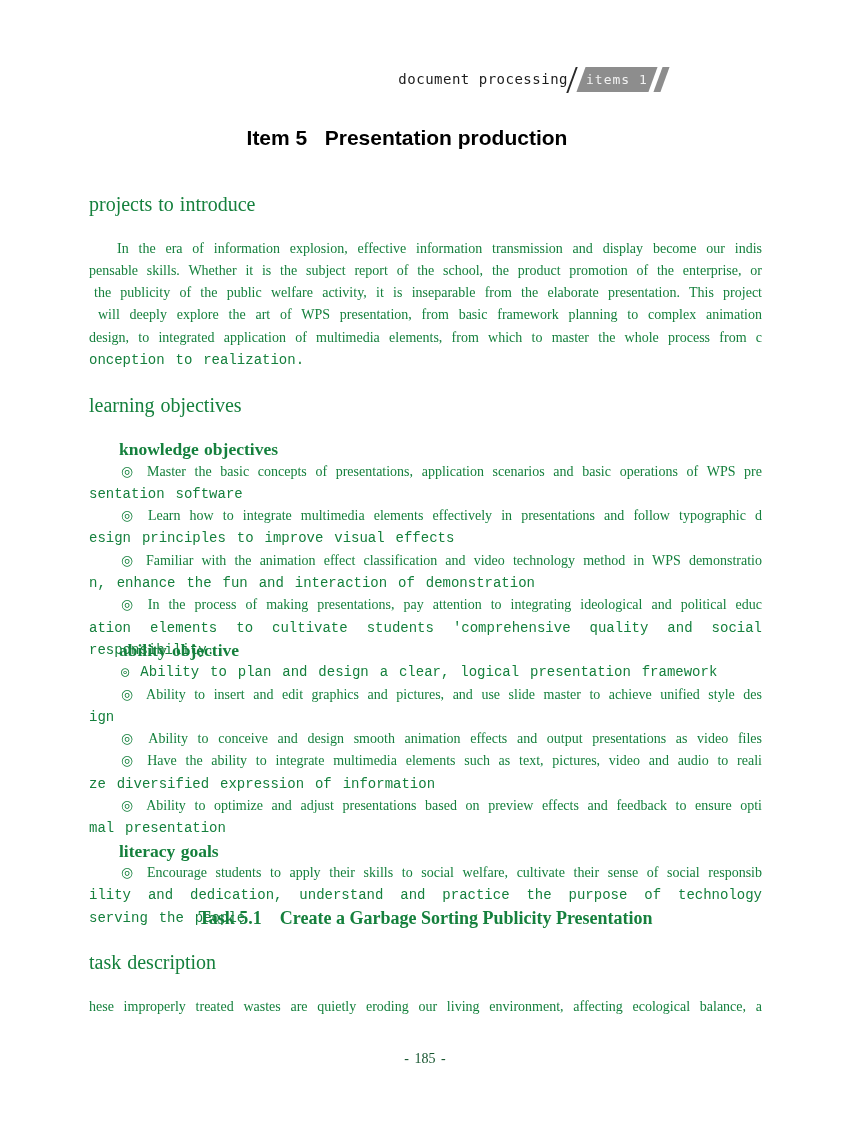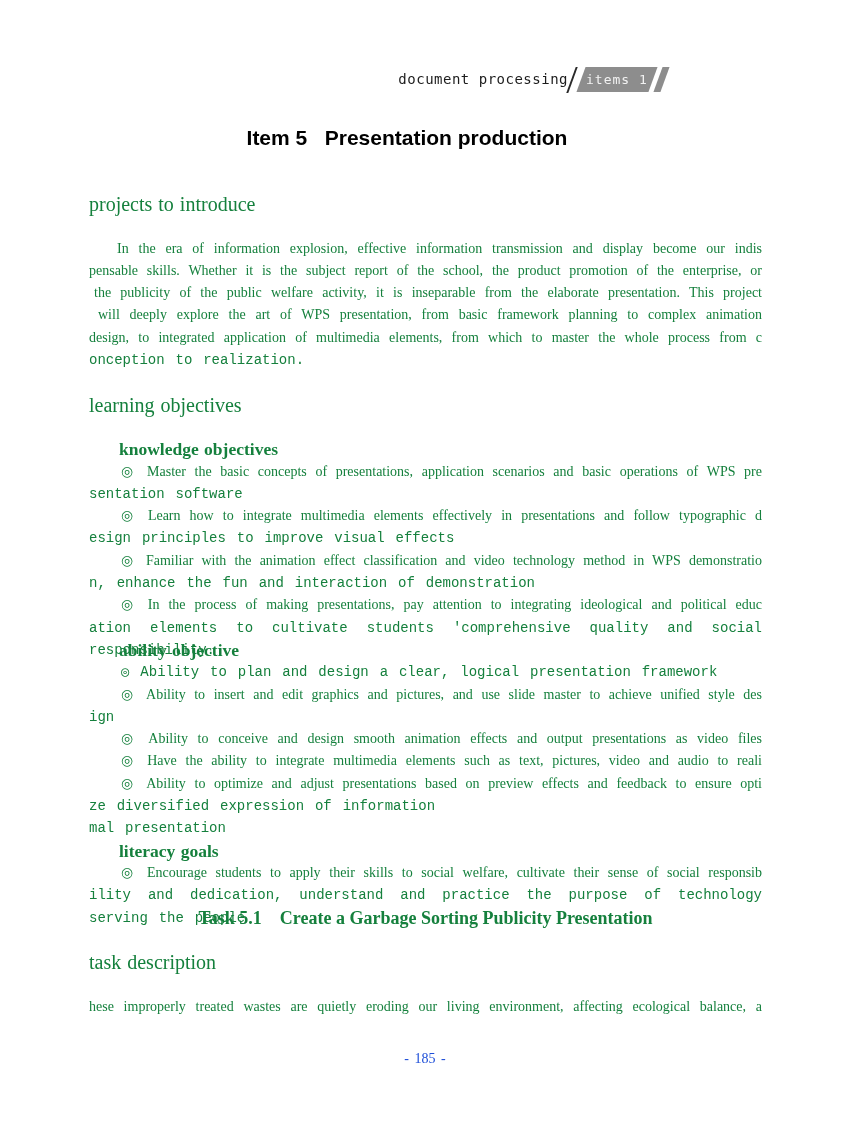--- a/index.html
+++ b/index.html
@@ -68,21 +68,21 @@
   }
   .h-task {
     font-size: 18px; font-weight: bold;
     text-align-last: center; white-space: pre;
   }
 
   
   .footer {
     position: absolute; top: 1051px; left: 0; width: 850px;
     text-align: center;
-    font-family: "Liberation Serif", serif; font-size: 14px; color: #1d4ed8;
+    font-family: "Liberation Serif", serif; font-size: 14px; color: #14532d;
     word-spacing: 2px;
   }
 </style>
 </head>
 <body>
 
 <div class="page">
 
   <div class="hdr">
     <span class="hdr-text">document processing</span>
@@ -120,22 +120,22 @@
     <div class="ln end">n, enhance the fun and interaction of demonstration</div>
     <div class="ln b">◎ In the process of making presentations, pay attention to integrating ideological and political educ</div>
     <div class="ln end">ation elements to cultivate students 'comprehensive quality and social responsibility.</div>
 
     <div class="ln h-sub">ability objective</div>
     <div class="ln b end">◎ Ability to plan and design a clear, logical presentation framework</div>
     <div class="ln b">◎ Ability to insert and edit graphics and pictures, and use slide master to achieve unified style des</div>
     <div class="ln end">ign</div>
     <div class="ln b">◎ Ability to conceive and design smooth animation effects and output presentations as video files</div>
     <div class="ln b">◎ Have the ability to integrate multimedia elements such as text, pictures, video and audio to reali</div>
+    <div class="ln end">ze diversified expression of information</div>
     <div class="ln b">◎ Ability to optimize and adjust presentations based on preview effects and feedback to ensure opti</div>
-    <div class="ln end">ze diversified expression of information</div>
     <div class="ln end">mal presentation</div>
 
     <div class="ln h-sub">literacy goals</div>
     <div class="ln b">◎ Encourage students to apply their skills to social welfare, cultivate their sense of social responsib</div>
     <div class="ln end">ility and dedication, understand and practice the purpose of technology serving the people</div>
 
     <div class="ln h-task">Task 5.1    Create a Garbage Sorting Publicity Presentation</div>
     <div class="gap"></div>
 
     <div class="ln h-major">task description</div>

